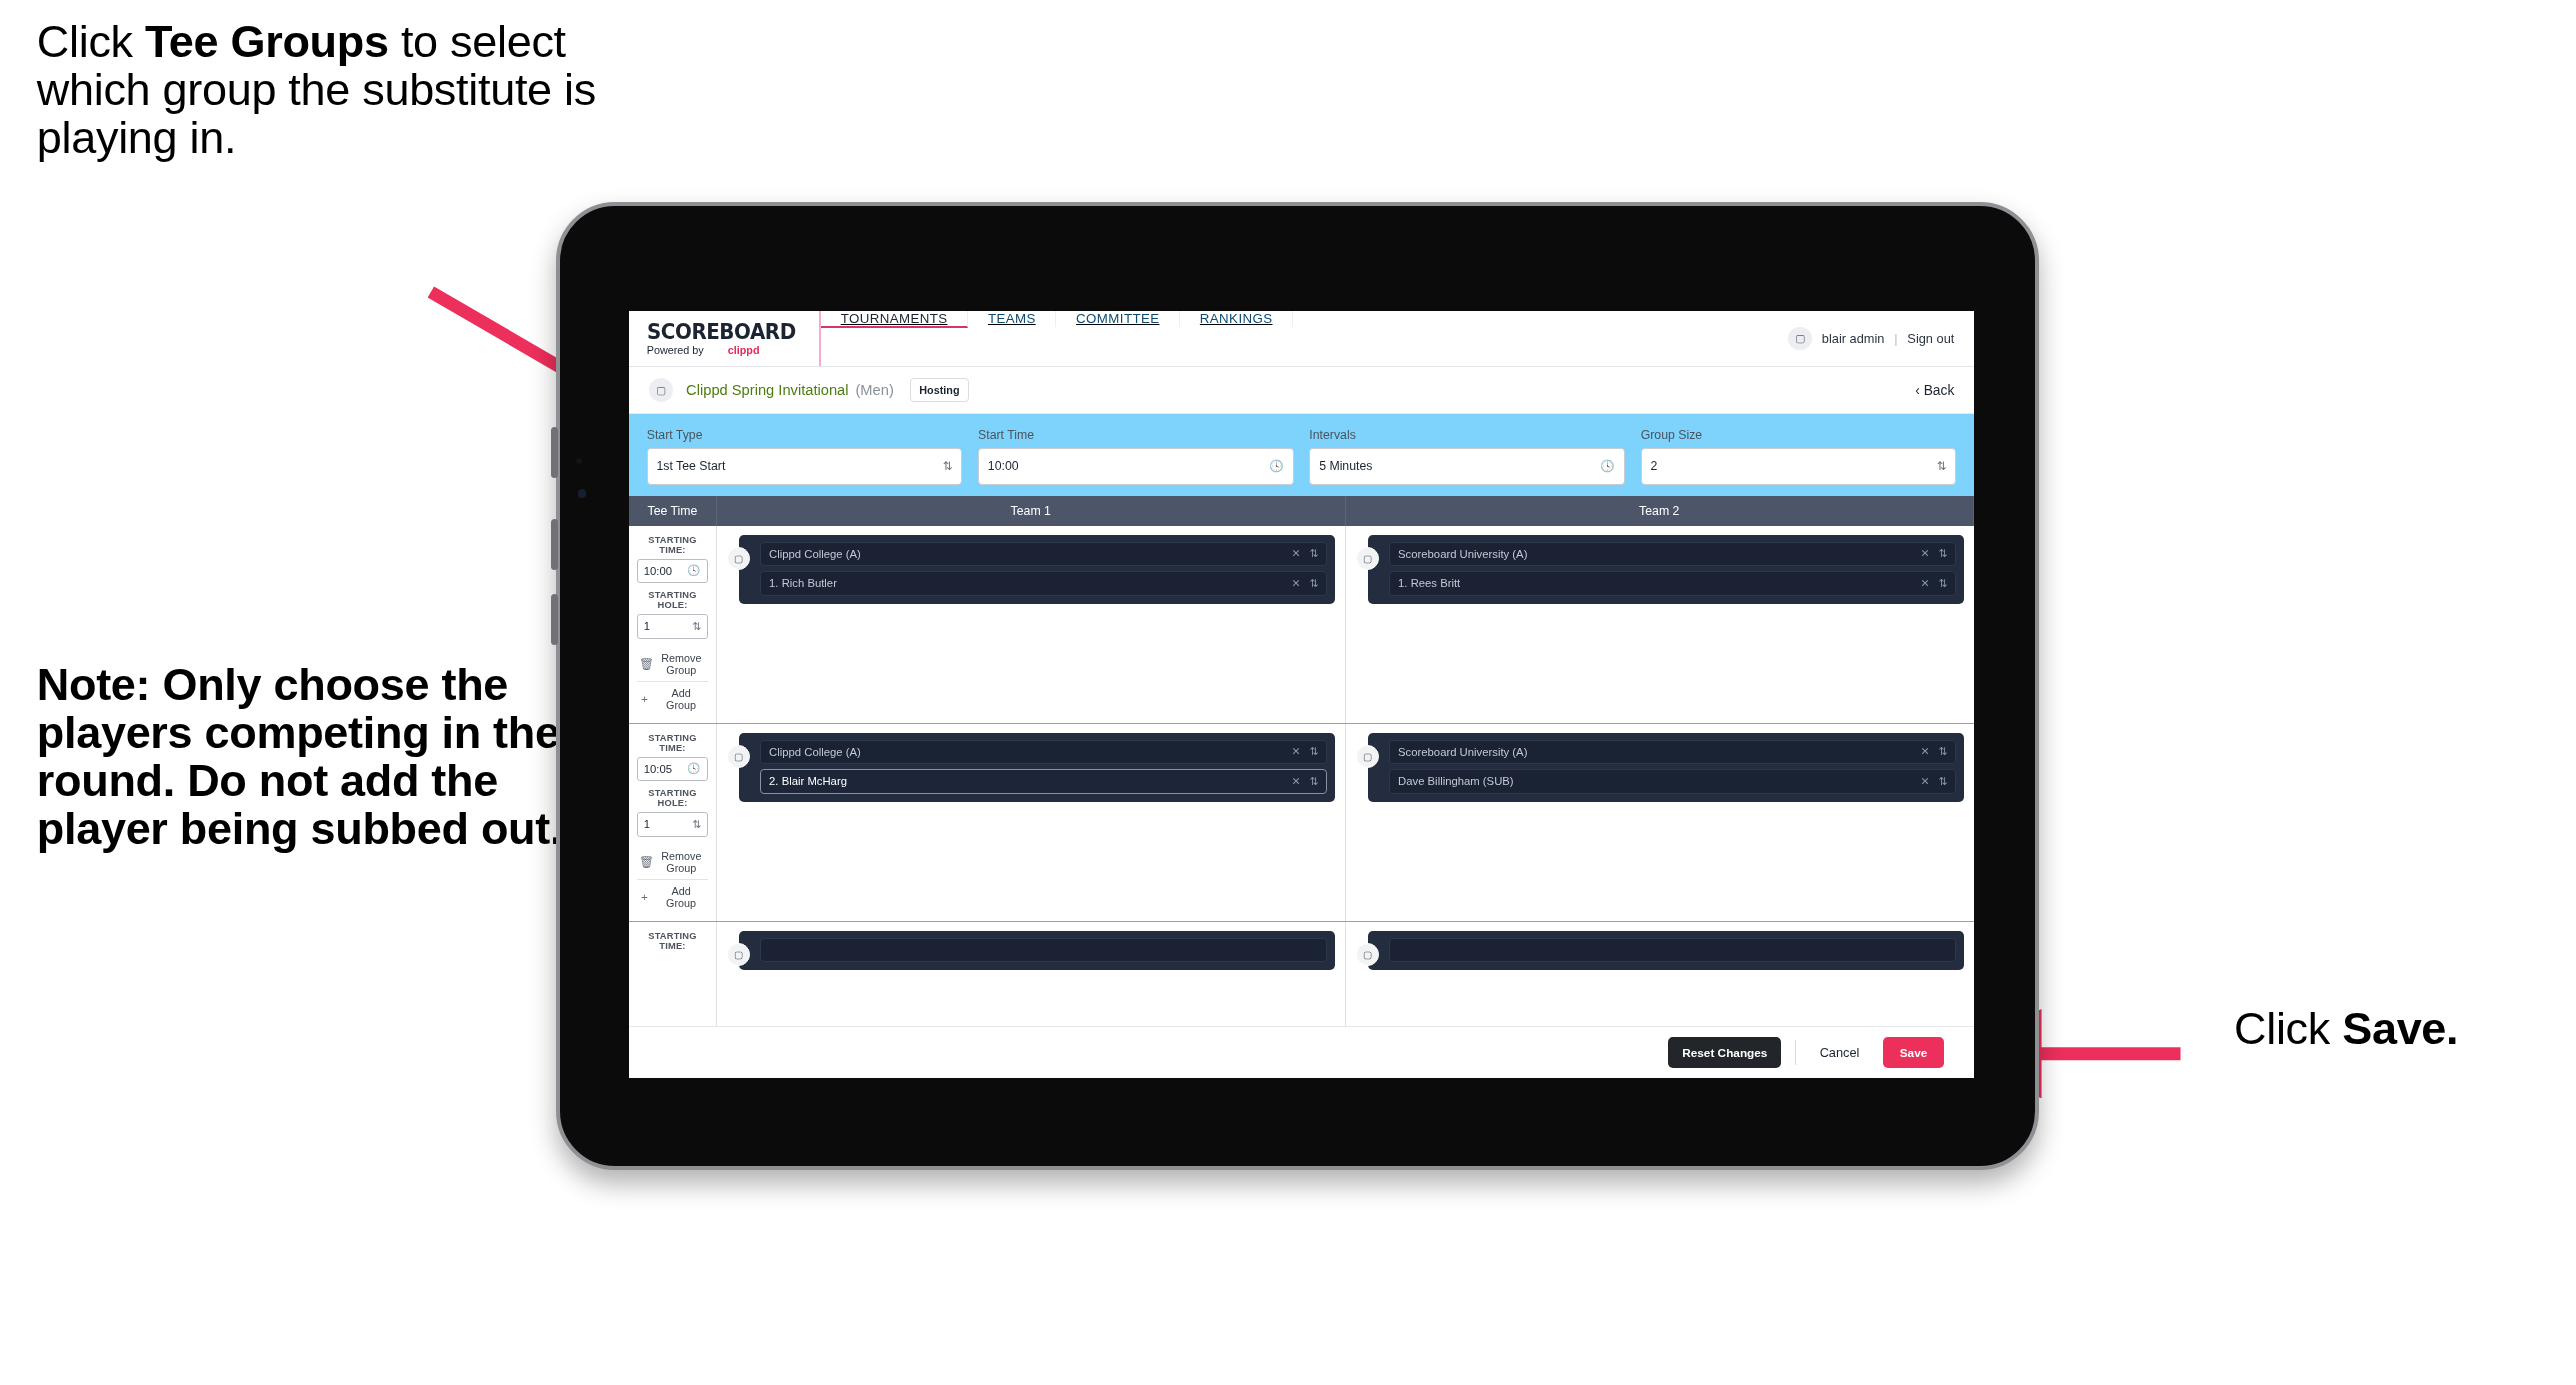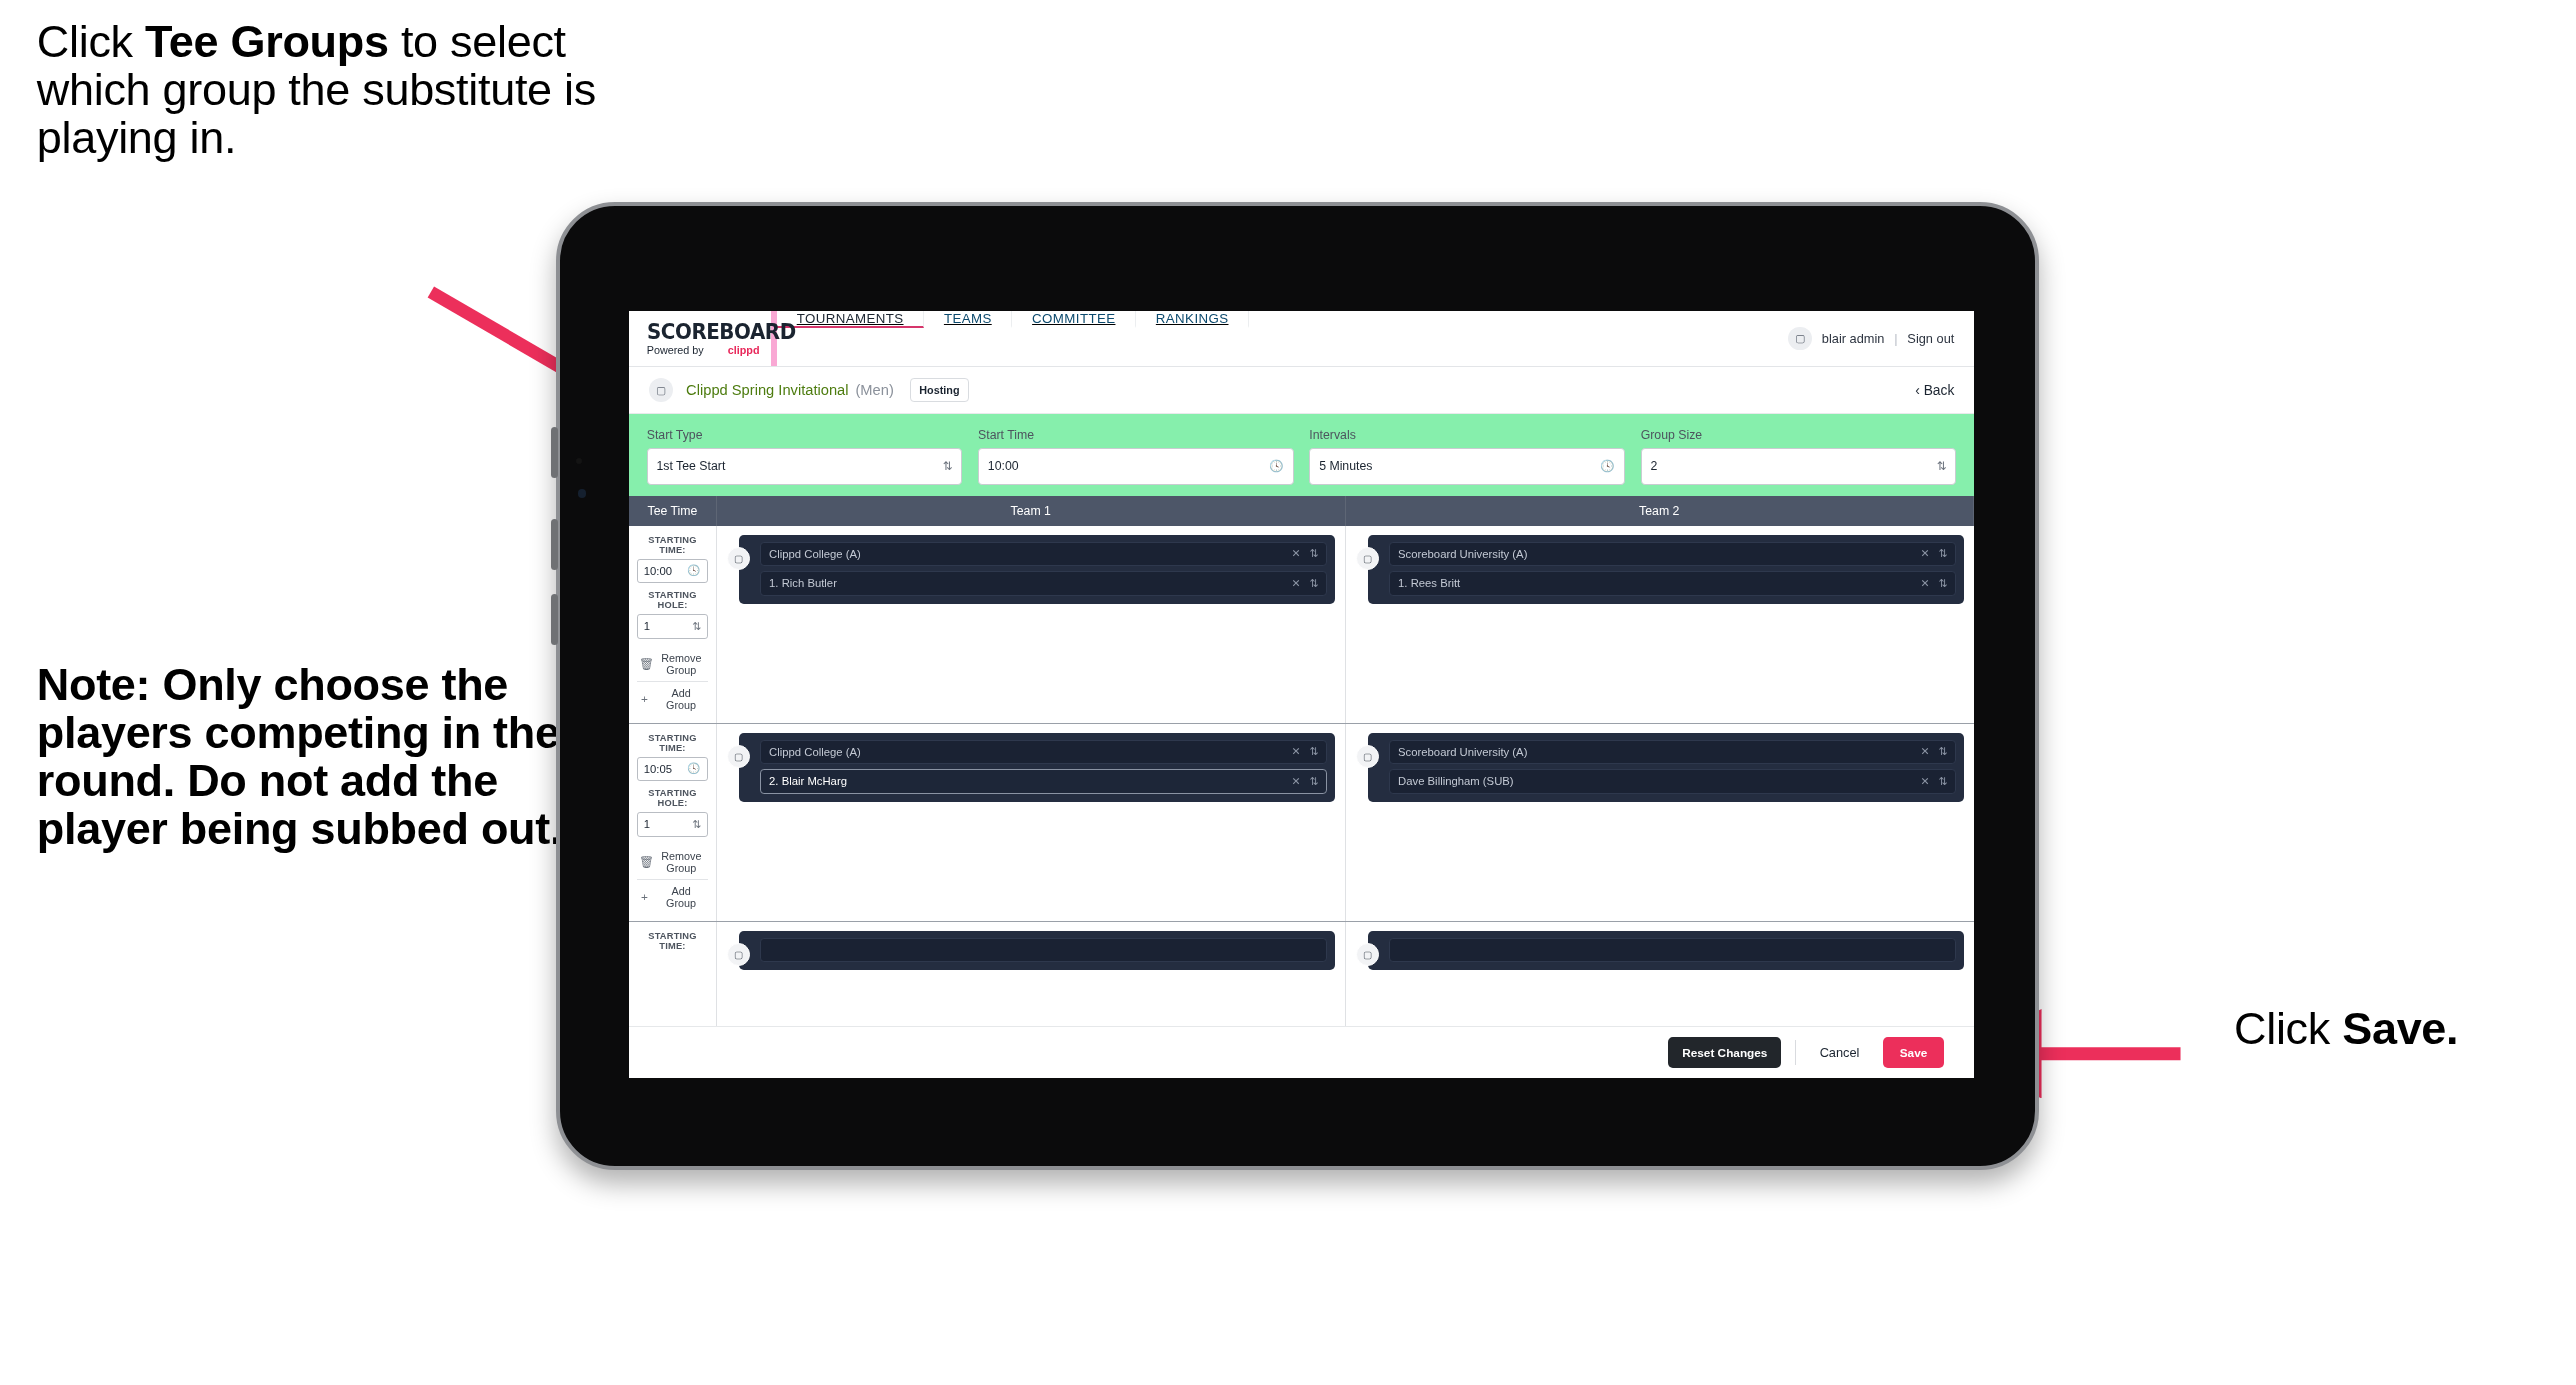--- a/index.html
+++ b/index.html
@@ -57,22 +57,22 @@
     background: #ffffff;
     overflow: hidden;
   }
 
   
   #topnav {
     height: 56px; background:#fff;
     border-bottom: 1px solid #e3e5e8;
     display:flex; align-items: stretch; position: relative;
   }
-  #brand { width: 148px; display:flex; flex-direction:column; justify-content:center;
-           padding-left: 17.7px; border-right:6px solid #f9a8d4; }
+  #brand { width: 192px; display:flex; flex-direction:column; justify-content:center;
+           padding-left: 17.7px; border-right:2px solid #f9a8d4; }
   #brand-name {
     font-family: "DejaVu Sans", sans-serif;
     font-weight: 700; font-size: 21.6px; letter-spacing: -0.5px;
     color:#1b2430; line-height: 1;
     transform: scaleX(0.92); transform-origin: left center;
   }
   #brand-sub { font-size: 10.8px; color:#1b2430; margin-top:2.9px; line-height:1; }
   #brand-sub .clippd { color:#e8275a; font-weight:700;margin-left:21px; }
 
   #navtabs { display:flex; align-items:flex-start;text-decoration:underline; }
@@ -106,21 +106,21 @@
   }
   #tourn-title { font-size:14.7px; color:#4d7c0f;text-align:center; }
   #tourn-gender { font-size:14.7px; color:#8b919b; margin-left:6.9px; }
   #hosting-badge {
     margin-left:15.7px; font-size:10.8px; font-weight:700; color:#1b2430;
     border:1px solid #d9dce0; border-radius:3.9px; padding:4.9px 8.8px; background:#fff;
   }
   #back-btn { margin-left:auto; font-size:13.8px; color:#1b2430; cursor:pointer; }
 
   
-  #controls { display:flex; gap:15.7px; padding: 13.8px 17.7px 11.8px 17.7px; background:#86efac; }
+  #controls { display:flex; gap:15.7px; padding: 13.8px 17.7px 11.8px 17.7px; background:#7dd3fc; }
   .ctl { flex:1; }
   .ctl-label { font-size:12.3px; color:#4d545e; margin-bottom:5.9px; }
   .ctl-box {
     height:37px; border:1px solid #c9ccd1; border-radius:3.9px; background:#fff;
     display:flex; align-items:center; padding: 0 8.8px;
     font-size:12.3px; color:#1b2430;
   }
   .ctl-box .val { flex:1; }
   .ctl-box .adorn { color:#6a717b; font-size:11.8px; display:flex; align-items:center; }
 

